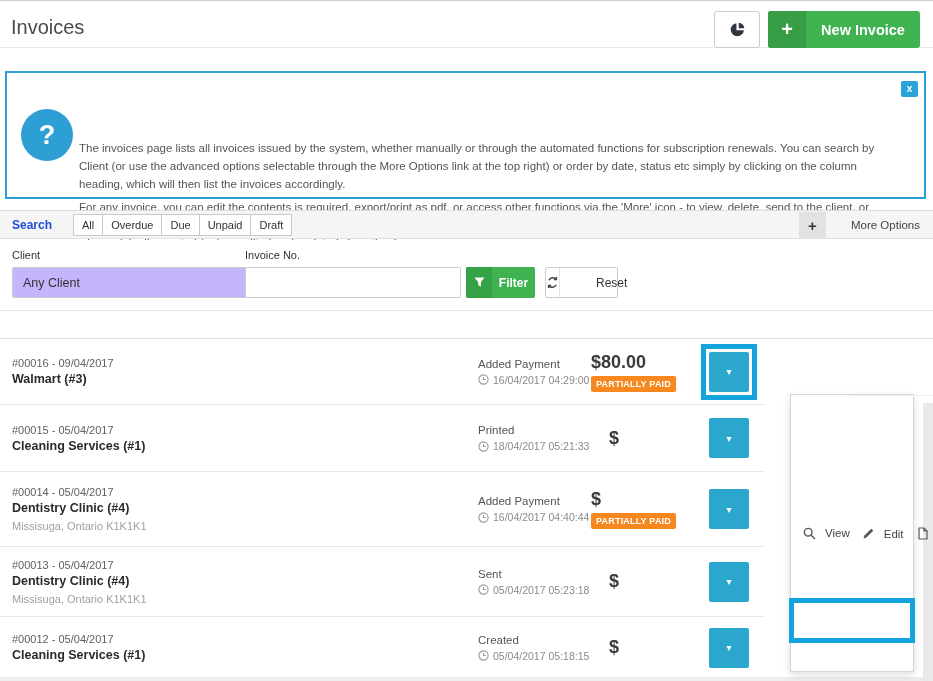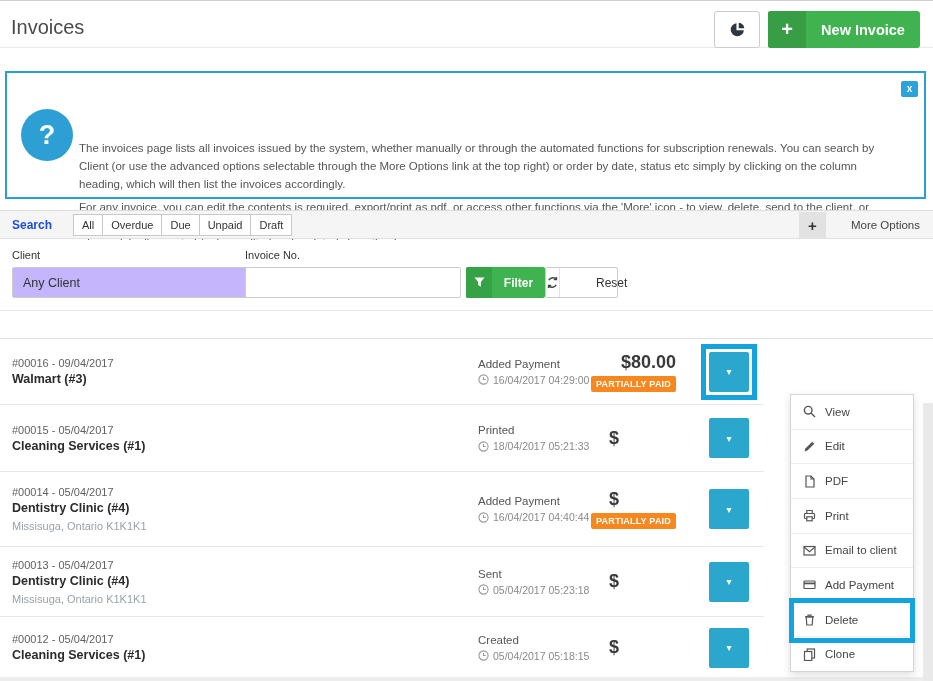--- a/index.html
+++ b/index.html
@@ -44,21 +44,21 @@
 
   .search-form { position:absolute; left:0; top:240px; width:933px; height:71px; background:#fff;
                  border-bottom:1px solid #e4e4e4;padding-left:40px; }
   .fld-lbl { position:absolute; top:9px; font-size:11px; color:#333; }
   .client-select { position:absolute; left:12px; top:27px; width:272px; height:31px; border:1px solid #ccc;
                    border-radius:2px; background:#c4b5fd; font-size:12.5px; color:#333; display:flex;
                    align-items:center; padding-left:10px; cursor:pointer; }
   .client-select .caret { position:absolute; right:10px; font-size:8px; color:#555; }
   .invno-input { position:absolute; left:245px; top:27px; width:216px; height:31px; border:1px solid #ccc;
                  border-radius:2px; padding:0 8px; font-size:12.5px; font-family:"Liberation Sans",sans-serif; }
-  .filter-btn { position:absolute; left:466px; top:27px; width:79px; height:31px; border-radius:2px;
+  .filter-btn { position:absolute; left:466px; top:27px; width:69px; height:31px; border-radius:2px;
                 overflow:hidden; display:flex; cursor:pointer; background:#3fb34f; }
   .filter-btn .fseg { width:26px; background:#35a245; display:flex; align-items:center; justify-content:center; }
   .filter-btn .flbl { flex:1; display:flex; align-items:center; justify-content:center;
                 color:#fff; font-size:12px; font-weight:700; }
   .reset-btn { position:absolute; left:545px; top:27px; width:73px; height:31px; background:#fff;
                border:1px solid #ccc; border-radius:2px; display:flex; align-items:center; cursor:pointer;gap:36px; }
   .reset-btn .rseg { width:26px; display:flex; align-items:center; justify-content:center;
                border-right:1px solid #e2e2e2; height:100%; }
   .reset-btn .rlbl { flex:1; text-align:center; font-size:12px; color:#333; }
 
@@ -68,37 +68,37 @@
   .row { position:relative; width:764px; background:#fff; border-top:1px solid #e8e8e8;
          display:flex; align-items:center; }
   .row:first-child { border-top:none; }
   .c1 { margin-left:12px; width:466px; }
   .inv-no { font-size:11px; color:#5f5f5f; margin-bottom:3px; }
   .inv-client { font-size:12.5px; font-weight:700; color:#2b2b2b; }
   .inv-addr { font-size:11px; color:#9aa2a8; margin-top:5px; }
   .c2 { width:270px; }
   .inv-status { font-size:11.5px; color:#555; margin-bottom:4px; }
   .inv-time { font-size:10.5px; color:#8a8a8a; display:flex; align-items:center; gap:4px; }
-  .c3 { position:absolute; right:88px; text-align:right; }
+  .c3 { position:absolute; right:88px; text-align:left; }
   .amount { font-size:18px; font-weight:700; color:#3a3a3a; }
   .amount.peek { padding-right:57px; }
   .badge { display:inline-block; margin-top:3px; background:#f6881f; color:#fff; font-size:9px;
            font-weight:700; padding:3px 5px; border-radius:2px; letter-spacing:.2px; }
   .dd-btn { position:absolute; right:15px; top:50%; margin-top:-20px; width:40px; height:40px;
             background:#2ba7cd; border-radius:2px; color:#fff; font-size:10px; display:flex;
             align-items:center; justify-content:center; cursor:pointer; }
   .dd-frame { position:absolute; right:7px; top:50%; margin-top:-28px; width:56px; height:56px;
               border:5px solid #14a3dc; background:#fff; z-index:20; display:flex;
               align-items:center; justify-content:center; }
   .dd-frame .dd-btn { position:static; margin:0; }
 
   
   .menu { position:absolute; left:790px; top:394px; width:124px; height:278px; background:#fff;
           border:1px solid #d5d5d5; box-shadow:0 3px 8px rgba(0,0,0,.13); z-index:10;
-          display:flex; flex-direction:column; }
+          display:flex; flex-direction:row; }
   .mi { flex:1; display:flex; align-items:center; gap:9px; padding-left:12px; font-size:11.5px;
         color:#444; cursor:pointer; border-top:1px solid #efefef; }
   .mi:first-child { border-top:none; }
   .mi svg { flex:0 0 auto; }
   .menu-highlight { position:absolute; left:-2px; right:-2px; top:203px; height:45px;
         border:5px solid #14a3dc; z-index:12; pointer-events:none; }
 
   .scroll-strip { position:absolute; right:0; top:403px; width:10px; height:278px; background:#e9e9e9; z-index:5; }
   .bottom-strip { position:absolute; left:0; top:677px; width:933px; height:4px; background:#ededed; }
 </style>

